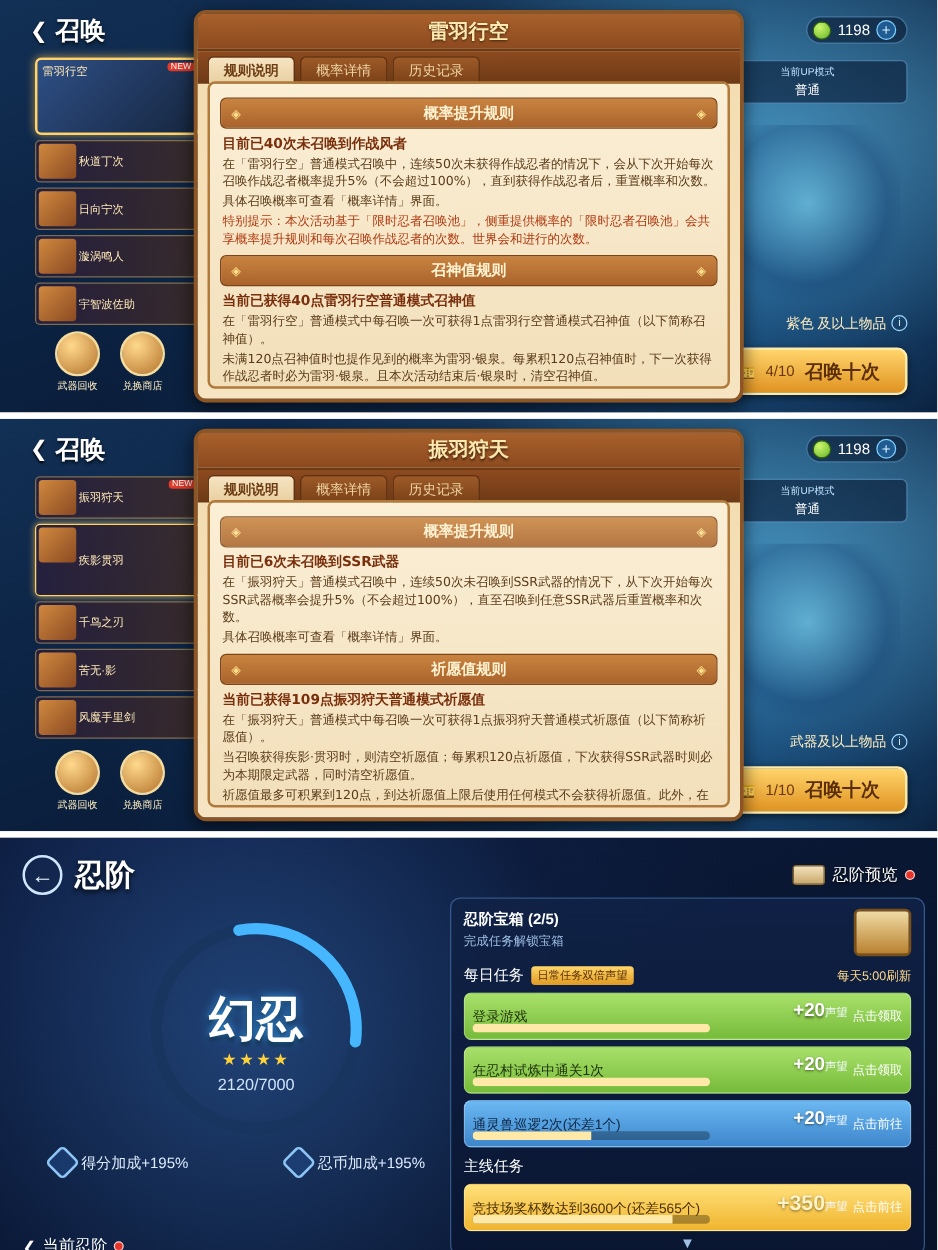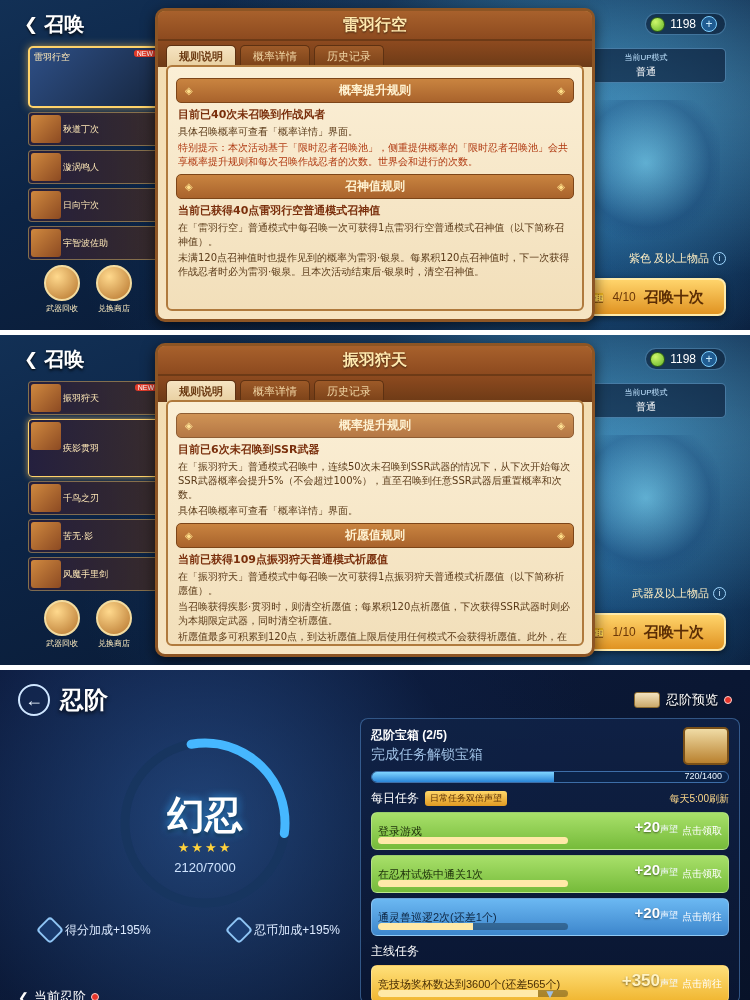--- a/index.html
+++ b/index.html
@@ -279,21 +279,21 @@
   
   .quest-panel {
     position: absolute; right: 10px; top: 48px; width: 380px; bottom: 6px;
     background: linear-gradient(180deg, rgba(16,34,70,0.92), rgba(10,22,50,0.95));
     border: 1px solid rgba(90,150,215,0.5);
     border-radius: 8px; padding: 8px 10px;
     z-index: 5;
   }
   .chest-row { display: flex; align-items: flex-start; justify-content: space-between; }
   .chest-title { font-size: 12px; color: #ffffff; font-weight: bold; }
-  .chest-sub { font-size: 14px; color: #9fc0e4; margin-top: 2px; }
+  .chest-sub { font-size: 10px; color: #9fc0e4; margin-top: 2px; }
   .chest-ic {
     width: 46px; height: 38px; border-radius: 5px;
     background: linear-gradient(180deg, #f0dca6, #b9812f);
     border: 2px solid #7a5018;
   }
   .chest-bar {
     margin-top: 6px; height: 12px; border-radius: 6px;
     background: #0b2247; border: 1px solid #3d6ea8; position: relative; overflow: hidden;
   }
   .chest-bar .fill {
@@ -371,25 +371,25 @@
     <div class="badge-new">NEW</div>
   </div>
 
   <div class="char-list" style="top:112px;">
     <div class="char-card">
       <span class="thumb"></span>
       <span class="nm">秋道丁次</span>
     </div>
     <div class="char-card">
       <span class="thumb"></span>
+      <span class="nm">日向宁次</span>
+    </div>
+    <div class="char-card">
+      <span class="thumb"></span>
       <span class="nm">漩涡鸣人</span>
-    </div>
-    <div class="char-card">
-      <span class="thumb"></span>
-      <span class="nm">日向宁次</span>
     </div>
     <div class="char-card">
       <span class="thumb"></span>
       <span class="nm">宇智波佐助</span>
     </div>
   </div>
 
   <div class="bottom-left-icons">
     <div class="rnd-icon">
       <div class="circ"></div>
@@ -428,20 +428,21 @@
       <div class="tab">概率详情</div>
       <div class="tab">历史记录</div>
     </div>
     <div class="modal-body">
       <div class="sec-head">
         <span class="diamond">◈</span>
         <span class="st">概率提升规则</span>
         <span class="diamond">◈</span>
       </div>
       <div class="lead">目前已40次未召唤到作战风者</div>
+      <div class="bullet">在「雷羽行空」普通模式召唤中，连续50次未获得作战忍者的情况下，会从下次开始每次召唤作战忍者概率提升5%（不会超过100%），直到获得作战忍者后，重置概率和次数。</div>
       <div class="bullet">具体召唤概率可查看「概率详情」界面。</div>
       <div class="bullet hl">特别提示：本次活动基于「限时忍者召唤池」，侧重提供概率的「限时忍者召唤池」会共享概率提升规则和每次召唤作战忍者的次数。世界会和进行的次数。</div>
 
       <div class="sec-head">
         <span class="diamond">◈</span>
         <span class="st">召神值规则</span>
         <span class="diamond">◈</span>
       </div>
       <div class="lead">当前已获得40点雷羽行空普通模式召神值</div>
       <div class="bullet">在「雷羽行空」普通模式中每召唤一次可获得1点雷羽行空普通模式召神值（以下简称召神值）。</div>
@@ -601,24 +602,20 @@
   </div>
 
   <div class="quest-panel">
     <div class="chest-row">
       <div>
         <div class="chest-title">忍阶宝箱 (2/5)</div>
         <div class="chest-sub">完成任务解锁宝箱</div>
       </div>
       <div class="chest-ic"></div>
     </div>
-    <div class="chest-bar">
-      <div class="fill"></div>
-      <div class="bt">720/1400</div>
-    </div>
 
     <div class="sub-head">
       <span>每日任务</span>
       <span class="daily-badge">日常任务双倍声望</span>
       <span class="refresh-note">每天5:00刷新</span>
     </div>
 
     <div class="task green">
       <span class="name">登录游戏</span>
       <span class="tbar">

